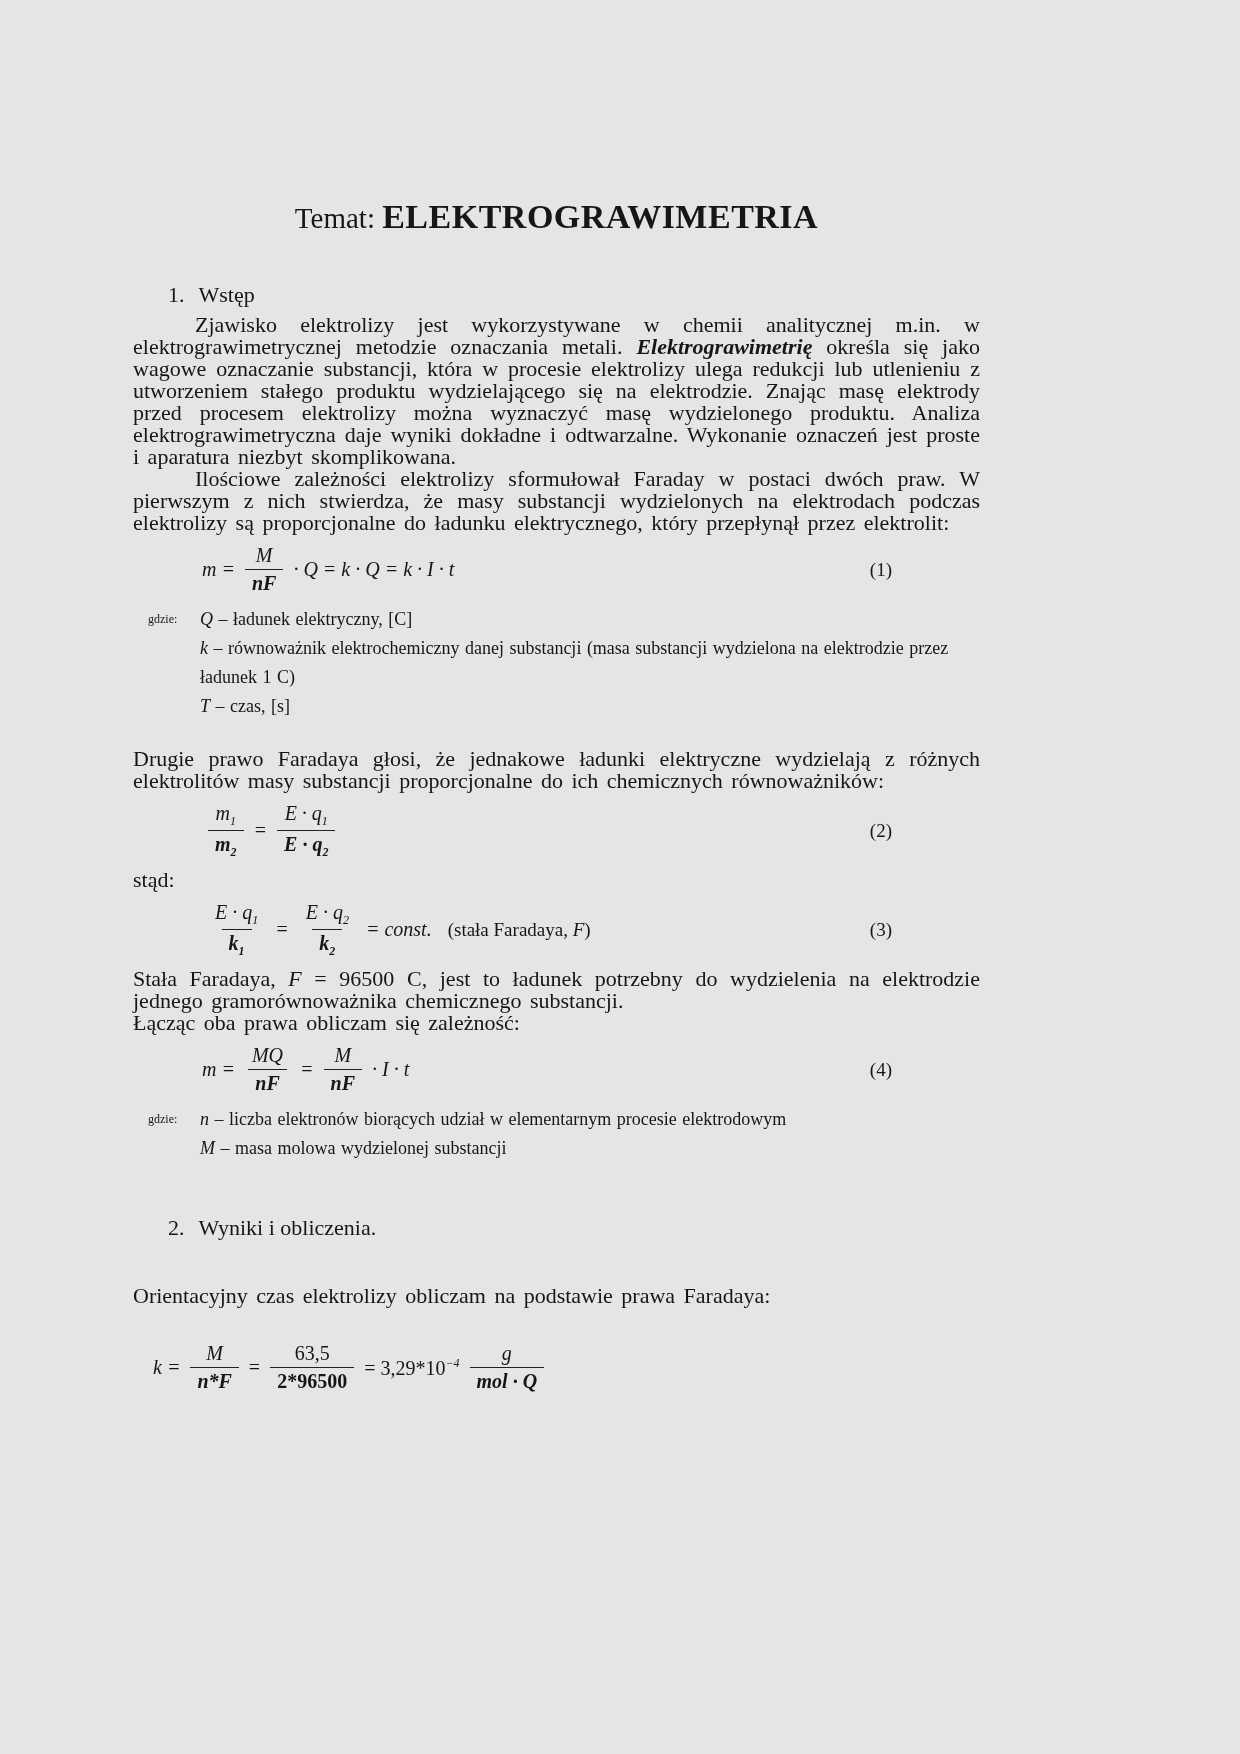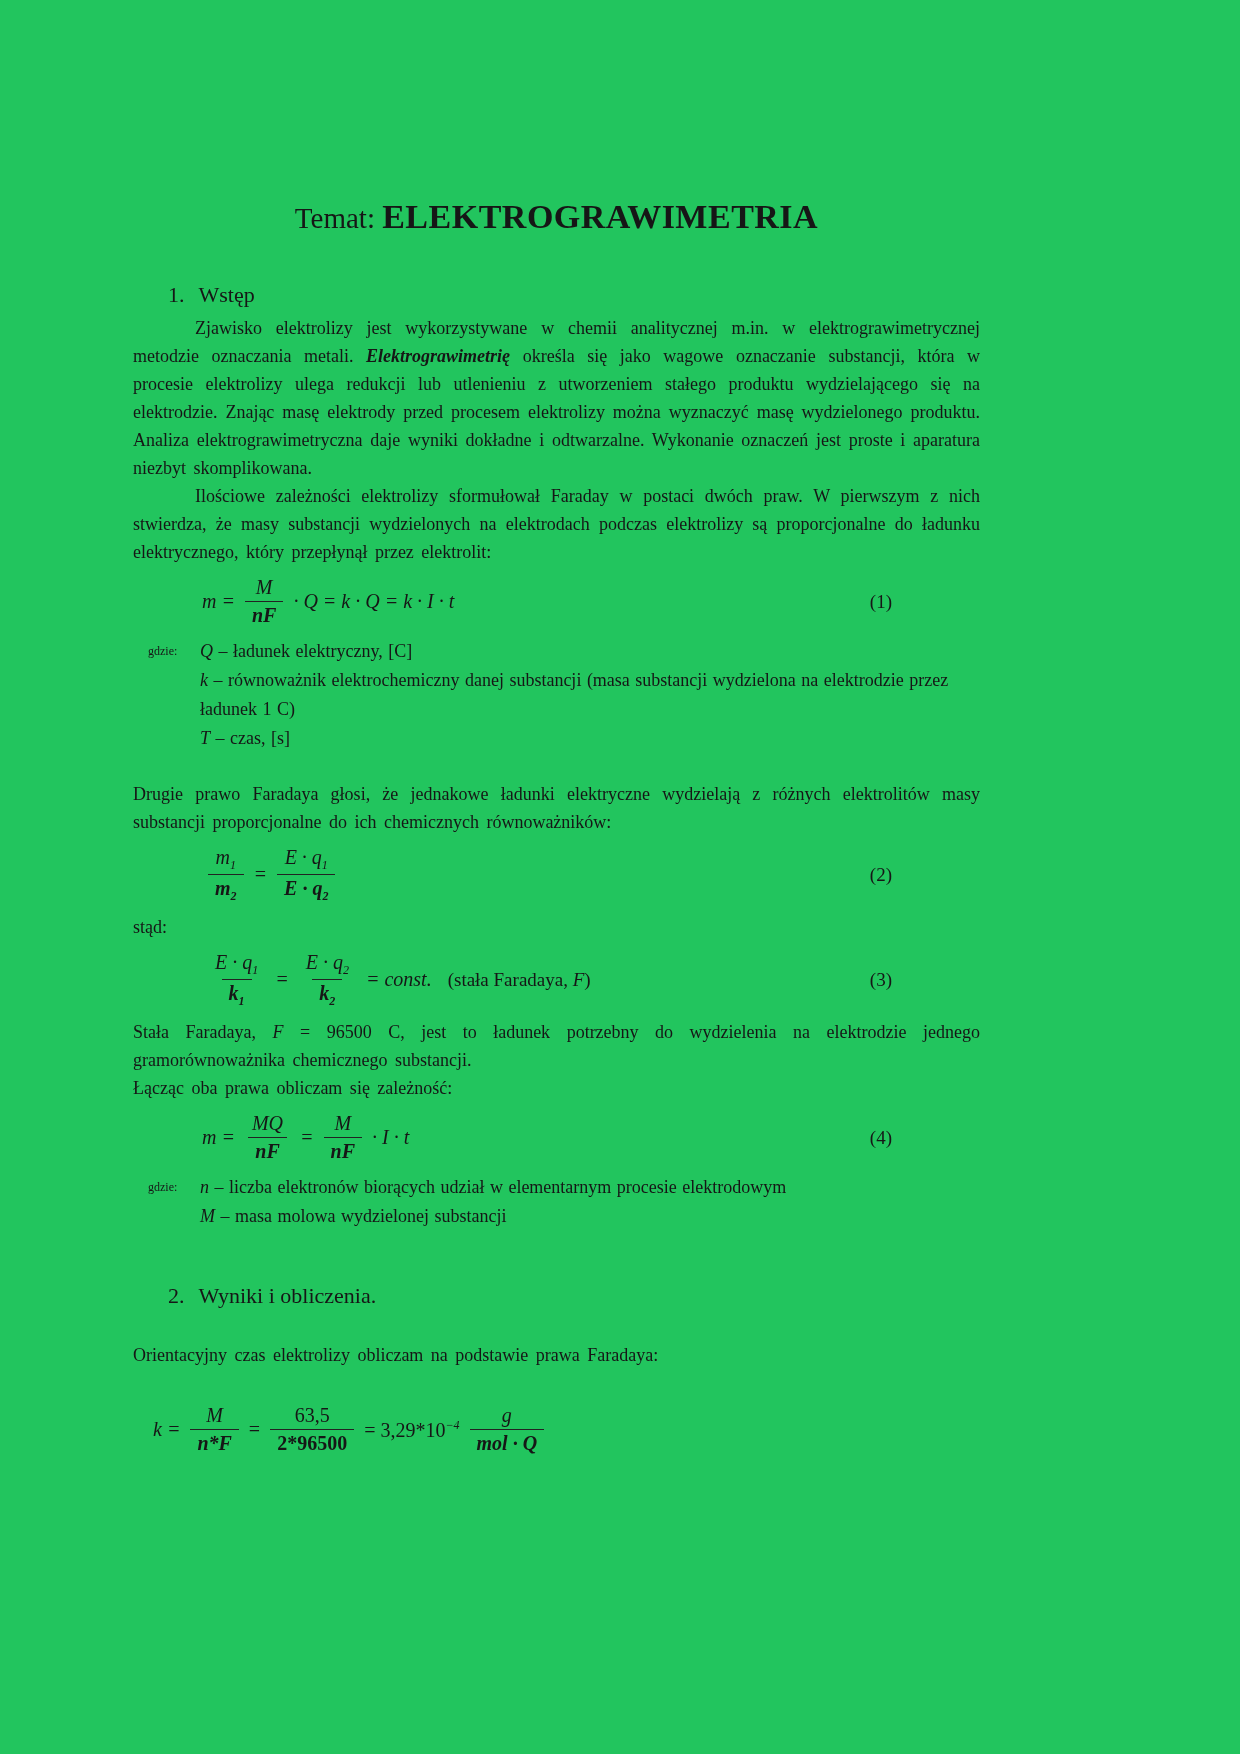--- a/index.html
+++ b/index.html
@@ -1,20 +1,20 @@
 <!DOCTYPE html>
 <html><head>
 <meta charset="utf-8">
 <style>
   html,body{margin:0;padding:0;background:#ffffff;}
   .page{
     position:relative;
     width:1240px;
     height:1754px;
-    background:#22c55e;
+    background:#e5e5e5;
     color:#161616;
     font-family:"Liberation Serif","DejaVu Serif",serif;
     overflow:hidden;
   }
   .content{
     position:absolute;
     left:133px;
     top:198px;
     width:847px;
   }
@@ -29,22 +29,22 @@
   .hsec{
     display:flex;
     align-items:baseline;
     font-size:22px;
     padding-left:35px;
     margin:0 0 6px 0;
   }
   .hsec .hnum{margin-right:14px;}
   .body{
     margin:0;
-    font-size:18px;
-    line-height:28px;
+    font-size:22px;
+    line-height:22px;
     text-align:justify;
     word-spacing:3px;
   }
   .ind{text-indent:62px;}
   .bi{font-style:italic;font-weight:bold;}
   .it{font-style:italic;}
   .parabreak{margin-top:27px;}
   
   .eqrow{
     display:flex;
@@ -178,21 +178,21 @@
       <span class="dintro">gdzie:</span>
       <div class="defitem"><span class="dvar">n</span><span> – liczba elektronów biorących udział w elementarnym procesie elektrodowym</span></div>
       <div class="defitem"><span class="dvar">M</span><span> – masa molowa wydzielonej substancji</span></div>
     </div>
 
     <div class="hsec" style="margin-top:52px;">
       <span class="hnum">2.</span>
       <span>Wyniki i obliczenia.</span>
     </div>
 
-    <p class="body" style="margin-top:32px;">Orientacyjny czas elektrolizy obliczam na podstawie prawa Faradaya:</p>
+    <p class="body" style="margin-top:44px;">Orientacyjny czas elektrolizy obliczam na podstawie prawa Faradaya:</p>
 
     <div class="eqrow shallow">
       <span class="eqbit">k =</span>
       <span class="frac">
         <span class="fnum">M</span>
         <span class="fden">n*F</span>
       </span>
       <span class="eqbit up">=</span>
       <span class="frac up">
         <span class="fnum">63,5</span>

